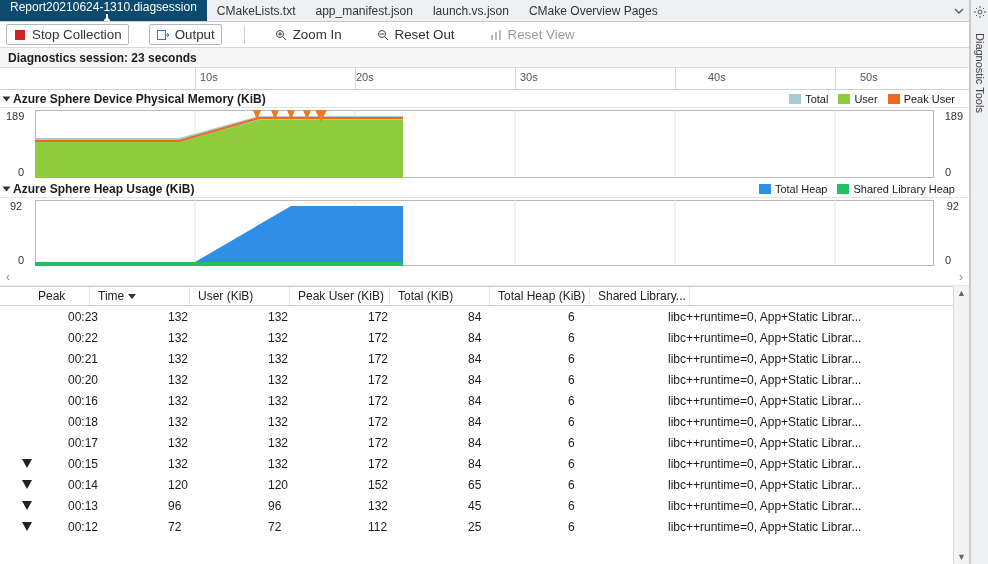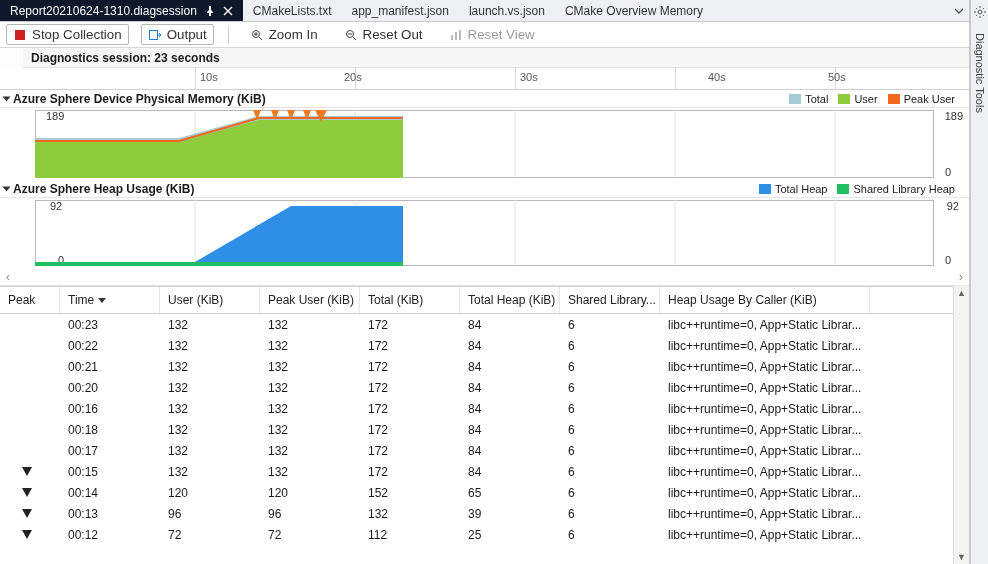--- a/index.html
+++ b/index.html
@@ -6,62 +6,62 @@
   html, body { width: 988px; height: 564px; font-family: "Segoe UI", Arial, sans-serif; font-size: 12px; color: #1b1b1b; background: #fdfdfd; overflow: hidden; }
   .root { display: flex; height: 100%; }
   .main { flex: 1; display: flex; flex-direction: column; border-right: 1px solid #c9c9c9; }
   .side { width: 18px; background: #eef0f3; border-left: 1px solid #c9c9c9; display: flex; flex-direction: column; align-items: center; padding-top: 6px; gap:6px; }
   .side-gear { width:12px; height:12px; }
   .side-text { writing-mode: vertical-rl; font-size: 11px; color: #444; margin-top: 6px; }
 
   
   .tabs { display: flex; align-items: stretch; height: 22px; background: #eef0f3; border-bottom: 1px solid #c9c9c9; overflow:hidden;}
   .tab { display: flex; align-items: center; padding: 0 10px; font-size: 12px; color: #333; white-space: nowrap; }
-  .tab.active { background: #0f172a; color: #fff; }
+  .tab.active { background: #0c4a6e; color: #fff; flex-direction: column; }
   .tab .pin, .tab .close { margin-left: 8px; display:inline-flex; }
   .tabs .spacer { flex:1; }
   .tabs .icon-btn { width:20px; display:flex; align-items:center; justify-content:center; }
 
   
-  .toolbar { display:flex; align-items:center; height:26px; padding: 0 6px; gap:12px; background:#fff; border-bottom:1px solid #d9d9d9;}
+  .toolbar { display:flex; align-items:center; height:26px; padding: 0 6px; gap:20px; background:#fff; border-bottom:1px solid #d9d9d9;}
   .tbtn { display:flex; align-items:center; gap:5px; padding:2px 6px; border:1px solid transparent; border-radius:2px; background:transparent; color:#333;}
   .tbtn.outline { border-color:#b7b7b7; }
   .tbtn.disabled { color:#9c9c9c; }
   .tsep { width:1px; height:18px; background:#d0d0d0; margin:0 2px;}
   .ticon { width:14px; height:14px; display:inline-flex; align-items:center; justify-content:center;}
 
   
-  .session { height:20px; display:flex; align-items:center; padding:0 8px; font-weight:600; background:#f6f6f6; border-bottom:1px solid #e0e0e0; font-size:12px;margin-left:23px;}
+  .session { height:20px; display:flex; align-items:center; padding:0 8px; font-weight:600; background:#f6f6f6; border-bottom:1px solid #e0e0e0; font-size:12px;}
 
   
   .ruler { height:22px; position:relative; border-bottom:1px solid #d0d0d0; background:#fff;}
   .ruler .tick { position:absolute; top:0; bottom:0; border-left:1px solid #d8d8d8;}
   .ruler .lbl { position:absolute; top:3px; font-size:11px; color:#555;}
 
   
   .chart-head { display:flex; align-items:center; height:18px; padding:0 4px; background:#fff; border-bottom:1px solid #e6e6e6;}
   .chart-head .tri { width:0;height:0;border-left:5px solid #333;border-top:4px solid transparent;border-bottom:4px solid transparent; transform:rotate(90deg); margin-right:4px;}
   .chart-head .title { font-weight:600; font-size:12px;}
   .chart-head .legend { margin-left:auto; display:flex; gap:10px; align-items:center; font-size:11px; padding-right:10px;}
   .lg { display:flex; align-items:center; gap:4px;}
   .sw { width:12px; height:10px; }
   .chart-body { position:relative; background:#fff;}
-  .chart-body .ylab { position:absolute; font-size:11px; color:#333;margin-left:40px;}
+  .chart-body .ylab { position:absolute; font-size:11px; color:#333;}
   .chart-body svg.plot { position:absolute; }
   .grid-v { stroke:#e2e2e2; stroke-width:1;}
   .chart-border { position:absolute; border:1px solid #b8b8b8; }
 
   .scroll-row { height:18px; display:flex; align-items:center; justify-content:space-between; padding:0 6px; background:#fff; border-bottom:1px solid #e6e6e6;}
   .chev { color:#888; font-size:12px; }
 
   
   .table-wrap { flex:1; display:flex; overflow:hidden; background:#fff;}
   .table { flex:1; overflow:hidden;}
   .thead, .trow { display:grid; grid-template-columns: 60px 100px 100px 100px 100px 100px 100px 210px; align-items:center;}
-  .thead { height:28px; border-top:1px solid #d0d0d0; border-bottom:1px solid #d0d0d0; font-size:12px; color:#222;}
+  .thead { height:20px; border-top:1px solid #d0d0d0; border-bottom:1px solid #d0d0d0; font-size:12px; color:#222;padding-left:30px;}
   .thead .th { padding:0 8px; border-right:1px solid #e4e4e4; height:100%; display:flex; align-items:center; gap:4px; white-space:nowrap; overflow:hidden;}
   .trow { height:21px; font-size:12px;}
   .trow .td { padding:0 8px; white-space:nowrap; overflow:hidden; text-overflow:ellipsis;}
   .peak-mark { width:0;height:0;border-left:5px solid transparent;border-right:5px solid transparent;border-top:9px solid #222; margin-left:14px;}
   .vscroll { width:16px; background:#f3f3f3; border-left:1px solid #dcdcdc; position:relative;}
   .vscroll .up, .vscroll .down { position:absolute; left:0; right:0; height:14px; display:flex; align-items:center; justify-content:center; color:#666; font-size:9px;}
   .vscroll .up{top:0;} .vscroll .down{bottom:0;}
   .sort-arrow{ width:0;height:0;border-left:4px solid transparent;border-right:4px solid transparent;border-top:5px solid #333;}
 </style>
 </head>
@@ -87,21 +87,21 @@
       <div class="tab">
           <span>CMakeLists.txt</span>
         </div>
       <div class="tab">
           <span>app_manifest.json</span>
         </div>
       <div class="tab">
           <span>launch.vs.json</span>
         </div>
       <div class="tab">
-          <span>CMake Overview Memory</span>
+          <span>CMake Overview Pages</span>
         </div>
       <div class="spacer"></div>
       <div class="icon-btn">
         <svg width="10" height="10" viewBox="0 0 10 10">
             <path d="M1 3l4 4 4-4" stroke="#555" fill="none" stroke-width="1.3"></path>
           </svg>
       </div>
     </div>
 
     <div class="toolbar">
@@ -154,27 +154,27 @@
     </div>
 
     <div class="session">
         <span>Diagnostics session: 23 seconds</span>
       </div>
 
     <div class="ruler">
       <div class="tick" style="left:195px"></div>
         <span class="lbl" style="left:200px">10s</span>
       <div class="tick" style="left:355px"></div>
-        <span class="lbl" style="left:344px">20s</span>
+        <span class="lbl" style="left:356px">20s</span>
       <div class="tick" style="left:515px"></div>
         <span class="lbl" style="left:520px">30s</span>
       <div class="tick" style="left:675px"></div>
         <span class="lbl" style="left:708px">40s</span>
       <div class="tick" style="left:835px"></div>
-        <span class="lbl" style="left:828px">50s</span>
+        <span class="lbl" style="left:860px">50s</span>
     </div>
 
     <div class="chart-head">
       <span class="tri"></span>
       <span class="title">Azure Sphere Device Physical Memory (KiB)</span>
       <div class="legend">
         <span class="lg">
             <span class="sw" style="background:#a7cbd6"></span>
             <span>Total</span>
           </span>
@@ -271,23 +271,20 @@
             </div>
           <div class="th">
               <span>Total (KiB)</span>
             </div>
           <div class="th">
               <span>Total Heap (KiB)</span>
             </div>
           <div class="th">
               <span>Shared Library...</span>
             </div>
-          <div class="th">
-              <span>Heap Usage By Caller (KiB)</span>
-            </div>
         </div>
         <div id="rows">
             <div class="trow">
               <div class="td"></div>
               <div class="td">00:23</div>
               <div class="td">132</div>
               <div class="td">132</div>
               <div class="td">172</div>
               <div class="td">84</div>
               <div class="td">6</div>
@@ -378,21 +375,21 @@
               <div class="td">libc++runtime=0, App+Static Librar...</div>
             </div>
             <div class="trow">
               <div class="td">
                 <div class="peak-mark"></div>
               </div>
               <div class="td">00:13</div>
               <div class="td">96</div>
               <div class="td">96</div>
               <div class="td">132</div>
-              <div class="td">39</div>
+              <div class="td">45</div>
               <div class="td">6</div>
               <div class="td">libc++runtime=0, App+Static Librar...</div>
             </div>
             <div class="trow">
               <div class="td">
                 <div class="peak-mark"></div>
               </div>
               <div class="td">00:12</div>
               <div class="td">72</div>
               <div class="td">72</div>

